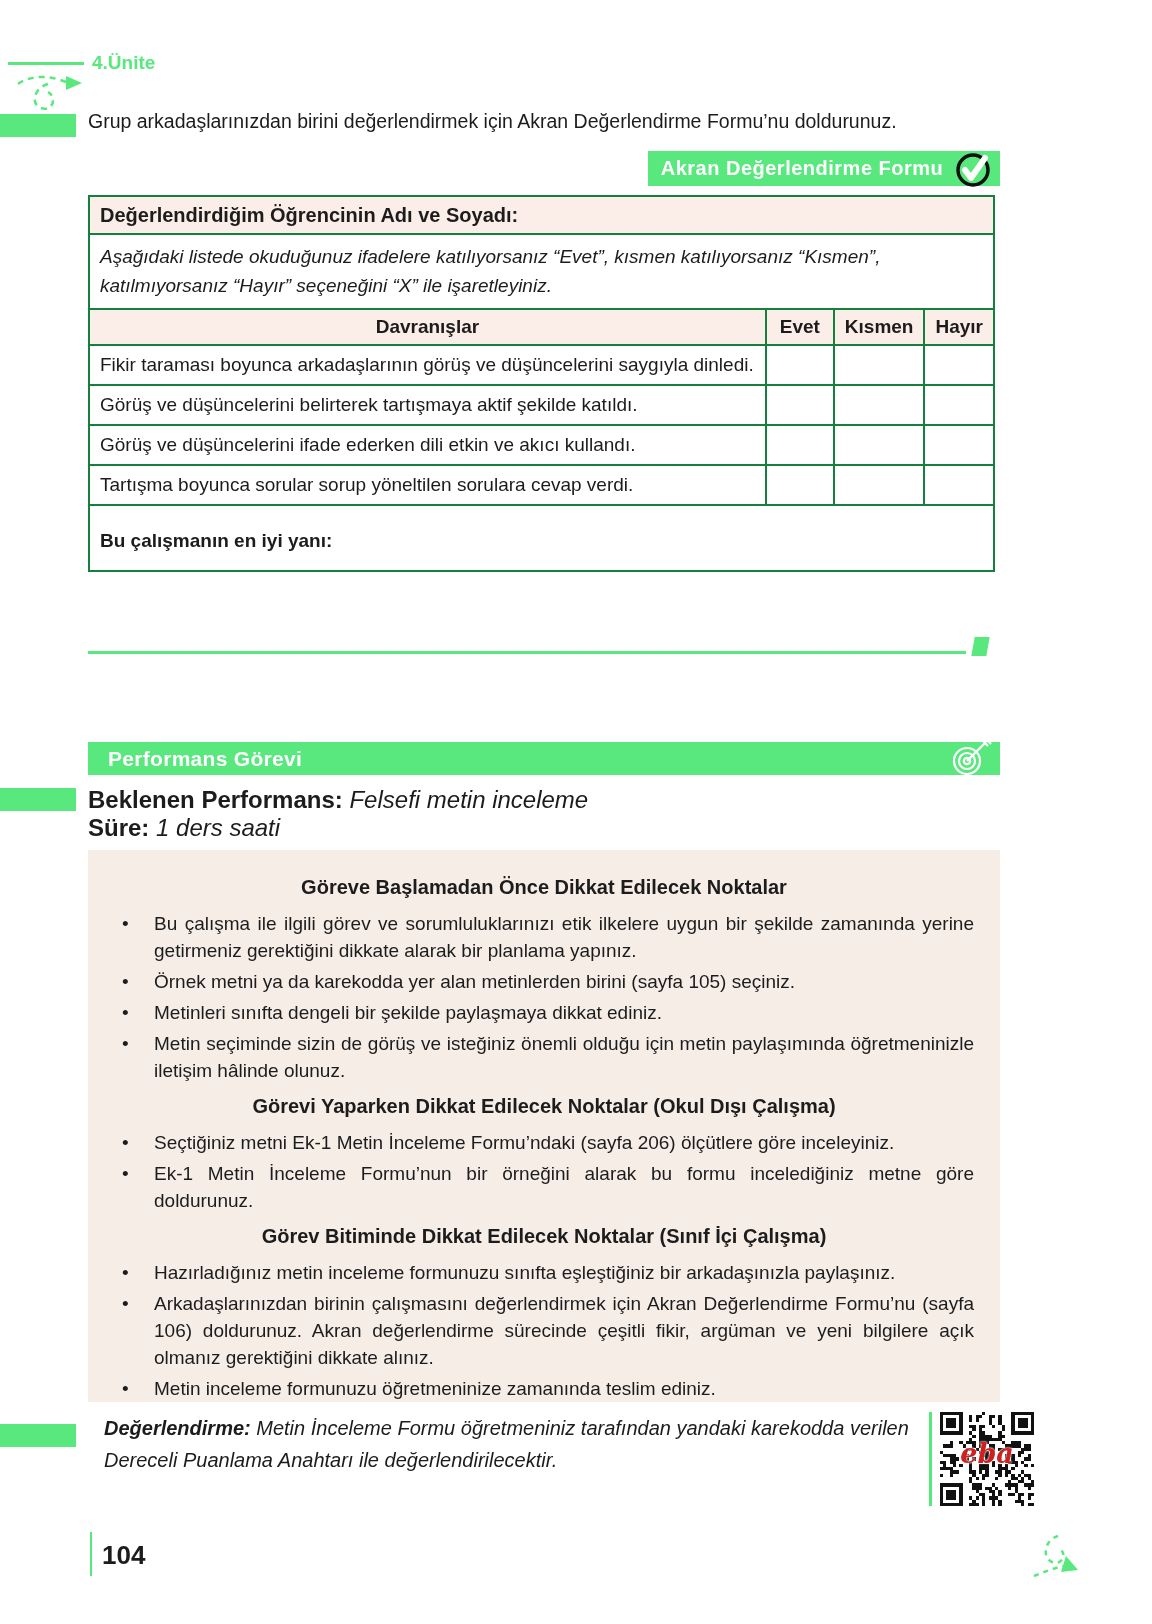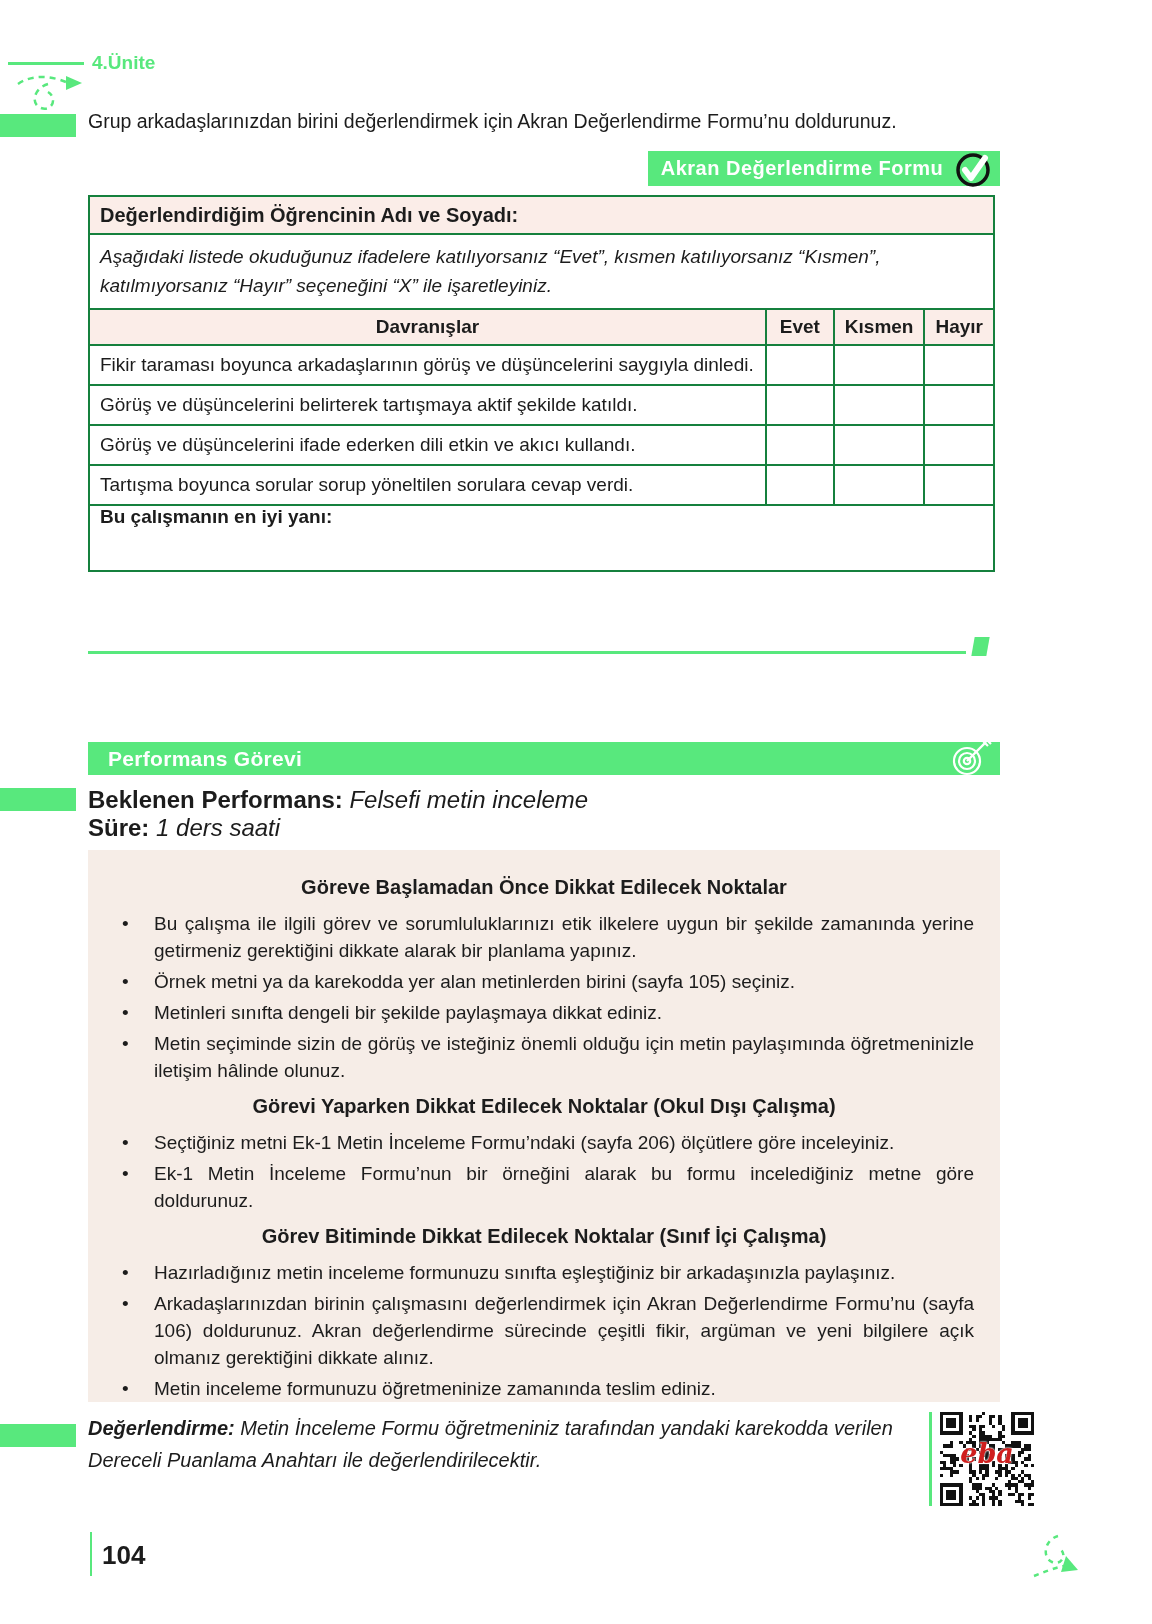--- a/index.html
+++ b/index.html
@@ -26,21 +26,21 @@
 
   
   table.peer-table { position: absolute; left: 88px; top: 195px; width: 907px;
     border-collapse: collapse; font-size: 19px; }
   table.peer-table td { border: 2px solid #15803d; padding: 4px 10px; vertical-align: middle; }
   tr.name-row td { background: #FBEDE8; height: 38px; font-size: 20px; }
   tr.instr-row td { background: #ffffff; height: 74px; font-style: italic; line-height: 1.5; padding: 8px 10px; margin-top: 20px; }
   tr.head-row td { background: #FBEDE8; height: 36px; font-weight: bold; text-align: center; }
   tr.body-row td { background: #ffffff; height: 40px; }
   tr.body-row.tall td { height: 62px; line-height: 1.35; }
-  tr.foot-row td { background: #ffffff; height: 66px; vertical-align: top; padding-top: 0; }
+  tr.foot-row td { background: #ffffff; height: 66px; vertical-align: top; padding-top: 24px; }
   .c-ans { width: 68px; } .c-ans2 { width: 72px; }
 
   
   .divider-line { position: absolute; left: 88px; top: 651px; width: 878px; height: 3px; background: #58E87D; }
   .divider-accent { position: absolute; left: 973px; top: 637px; width: 15px; height: 19px; background: #58E87D; transform: skewX(-10deg); }
 
   
   .perf-banner { position: absolute; left: 88px; top: 742px; width: 912px; height: 33px;
     background: #58E87D; display: flex; align-items: center; }
   .perf-banner-title { color: #ffffff; font-weight: bold; font-size: 21px; padding-left: 20px; letter-spacing: .3px; }
@@ -52,21 +52,21 @@
 
   
   .task-box { position: absolute; left: 88px; top: 850px; width: 912px; height: 552px;
     background: #F6EDE7; padding: 16px 26px 10px 26px; overflow: hidden; }
   .task-box h3 { font-size: 20px; font-weight: bold; text-align: center; margin: 10px 0 12px 0; }
   .task-box ul { list-style: none; }
   .task-box li { position: relative; padding-left: 40px; font-size: 19px; line-height: 1.42; text-align: justify; margin-bottom: 4px; }
   .task-box li::before { content: "•"; position: absolute; left: 8px; top: 0; font-size: 19px; }
 
   
-  .eval-text { position: absolute; left: 88px; top: 1412px; width: 810px; font-size: 20px; line-height: 1.6; }
+  .eval-text { position: absolute; left: 104px; top: 1412px; width: 810px; font-size: 20px; line-height: 1.6; }
   .eval-text .lab { font-weight: bold; font-style: italic; }
   .eval-text .val { font-style: italic; }
   .qr-vline { position: absolute; left: 929px; top: 1412px; width: 3px; height: 94px; background: #58E87D; }
   .qr-box { position: absolute; left: 940px; top: 1412px; width: 94px; height: 94px; }
   .qr-eba { position: absolute; left: 940px; top: 1438px; width: 94px; text-align: center;
     font-family: "DejaVu Serif", serif; font-style: italic; font-weight: bold; font-size: 27px; color: #CF1F1E;
     text-shadow: 0 0 2px #ffffff, 0 0 2px #ffffff; pointer-events: none; }
 
   
   .pageno-line { position: absolute; left: 90px; top: 1532px; width: 2px; height: 44px; background: #58E87D; }

